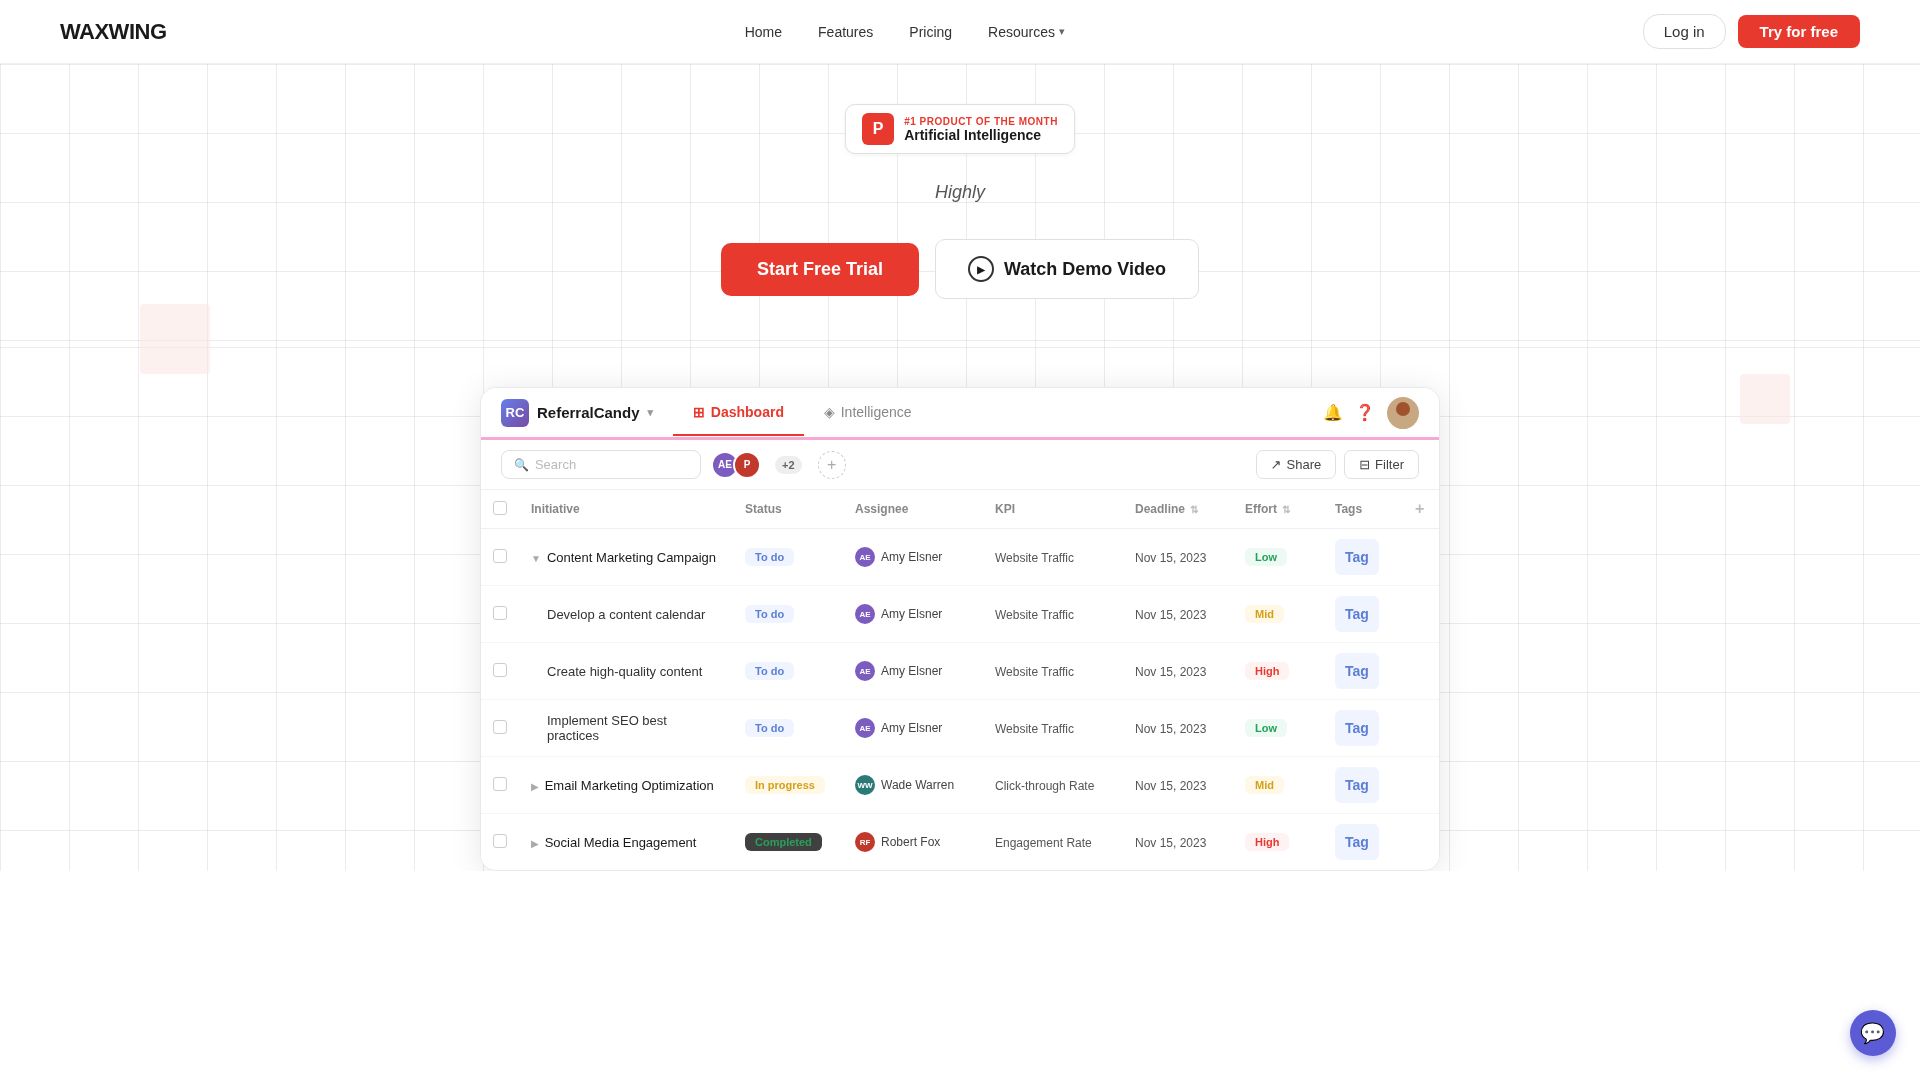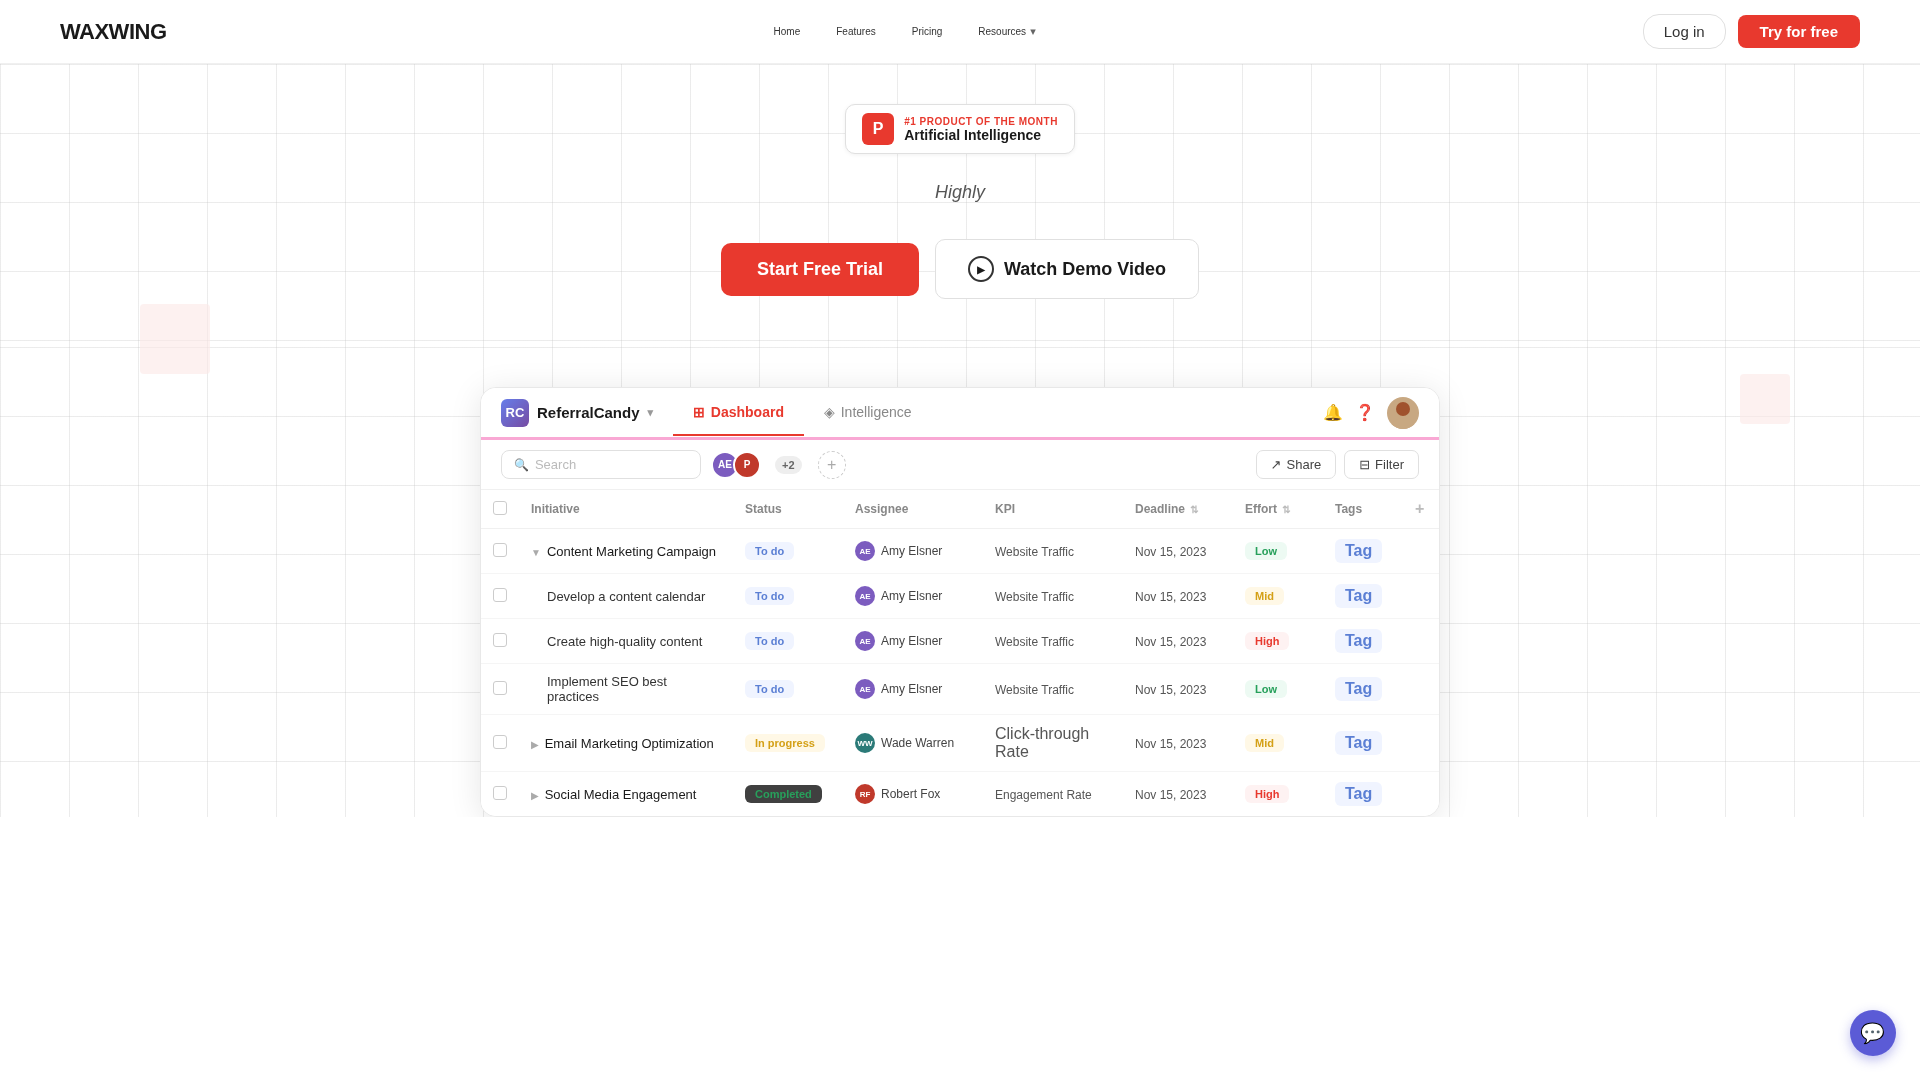--- a/index.html
+++ b/index.html
@@ -7,21 +7,21 @@
 
     
     nav {
       display: flex; align-items: center; justify-content: space-between;
       padding: 0 60px; height: 64px; border-bottom: 1px solid #f0f0f0;
       position: relative; z-index: 10; background: #fff;
     }
     .nav-logo { font-size: 22px; font-weight: 800; letter-spacing: -0.5px; color: #1a1a1a; }
     .nav-logo span { color: #1a1a1a; }
     .nav-links { display: flex; align-items: center; gap: 36px; }
-    .nav-links a { text-decoration: none; color: #333; font-size: 10px; font-weight: 500; }
+    .nav-links a { text-decoration: none; color: #333; font-size: 14px; font-weight: 500; }
     .nav-actions { display: flex; align-items: center; gap: 12px; }
     .btn-login {
       padding: 8px 20px; border: 1px solid #e0e0e0; border-radius: 16px;
       background: #fff; color: #333; font-size: 15px; cursor: pointer; font-weight: 500;
     }
     .btn-try {
       padding: 8px 22px; border-radius: 8px; background: #e8392e;
       color: #fff; font-size: 15px; cursor: pointer; font-weight: 600; border: none;
     }
     .nav-dropdown { display: flex; align-items: center; gap: 4px; cursor: pointer; }
@@ -209,22 +209,22 @@
 
     .effort-badge {
       display: inline-flex; align-items: center; padding: 3px 10px;
       border-radius: 6px; font-size: 11px; font-weight: 600;
     }
     .effort-low { background: #edfaf3; color: #27a05b; }
     .effort-mid { background: #fff8e6; color: #d4a017; }
     .effort-high { background: #fef2f2; color: #e8392e; }
 
     .tag-badge {
-      display: inline-flex; align-items: center; padding: 3px 10px;
-      border-radius: 6px; font-size: 16px; font-weight: 600;
+      display: inline-flex; align-items: center; padding: 10px 10px;
+      border-radius: 6px; font-size: 14px; font-weight: 600;
       background: #f0f4ff; color: #5b7fd4;
     }
 
     .sort-icon { color: #bbb; font-size: 10px; margin-left: 2px; }
     .add-col { color: #bbb; cursor: pointer; font-size: 16px; }
 
     
     .chat-bubble {
       position: fixed; bottom: 24px; right: 24px;
       width: 46px; height: 46px; background: #5b5bd6; border-radius: 50%;
@@ -425,21 +425,21 @@
             <tr>
               <td class="col-check"><span class="checkbox"></span></td>
               <td class=""><span class="row-chevron">▶</span><span class="initiative-name">Email Marketing Optimization</span></td>
               <td><span class="status-badge status-inprogress">In progress</span></td>
               <td>
                 <div class="assignee-cell">
     <div class="assign-av" style="background:#2b7a78">WW</div>
     <span class="assign-name">Wade Warren</span>
   </div>
               </td>
-              <td><span style="font-size:16px;color:#555;">Click-through Rate</span></td>
+              <td><span style="font-size:12px;color:#555;">Click-through Rate</span></td>
               <td><span style="font-size:12px;color:#555;">Nov 15, 2023</span></td>
               <td><span class="effort-badge effort-mid">Mid</span></td>
               <td><span class="tag-badge">Tag</span></td>
               <td></td>
             </tr>
             <tr>
               <td class="col-check"><span class="checkbox"></span></td>
               <td class=""><span class="row-chevron">▶</span><span class="initiative-name">Social Media Engagement</span></td>
               <td><span class="status-badge status-completed">Completed</span></td>
               <td>

